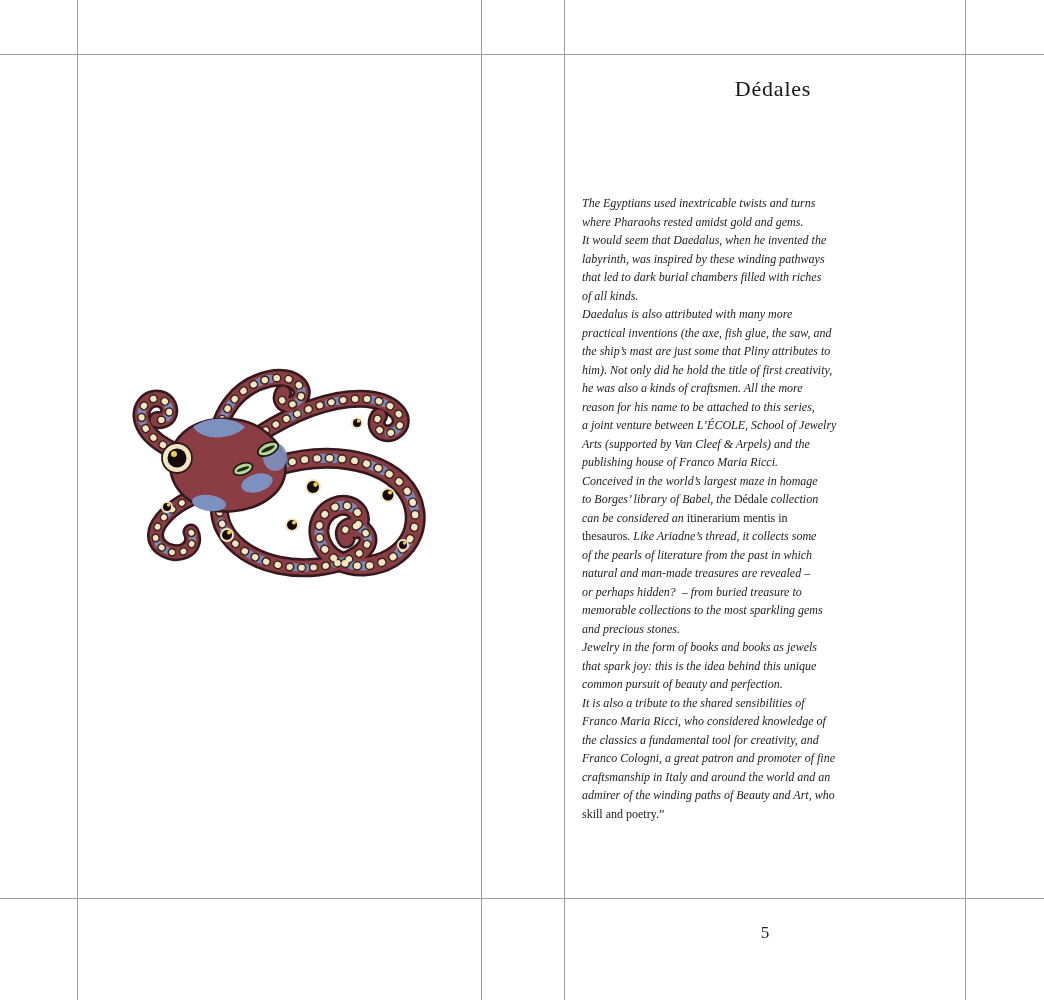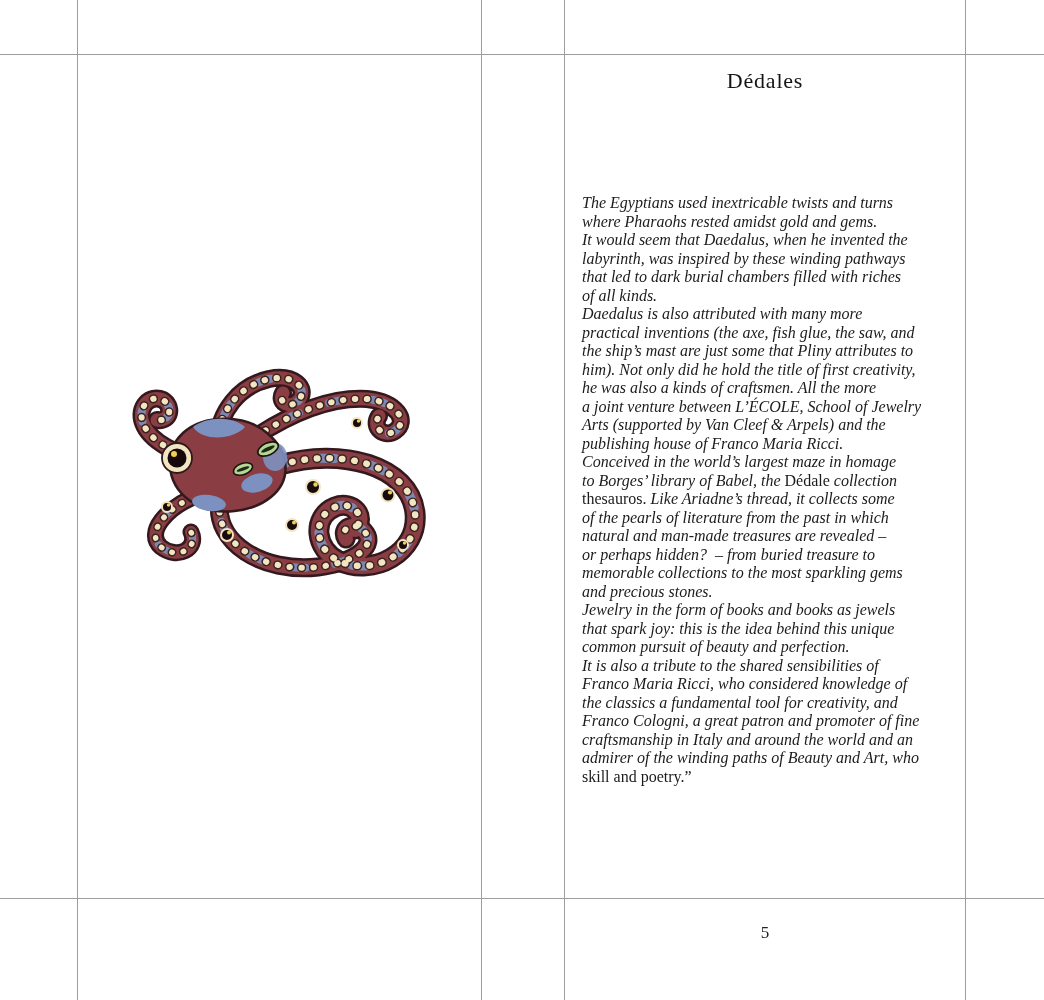--- a/index.html
+++ b/index.html
@@ -8,24 +8,24 @@
   .gline{position:absolute;background:#9e9e9e;}
   .gline.v{width:1px;top:0;height:1000px;}
   .gline.h{height:1px;left:0;width:1044px;}
   .v1{left:77px;} .v2{left:481px;} .v3{left:564px;} .v4{left:965px;}
   .h1{top:54px;} .h2{top:898px;}
 
   .left-page{position:absolute;left:78px;top:55px;width:403px;height:843px;}
   .octopus{position:absolute;left:27px;top:310px;}
 
   .right-page{position:absolute;left:565px;top:55px;width:400px;height:843px;}
-  .page-title{position:absolute;left:0;top:13px;width:400px;margin:0;text-align:center;
+  .page-title{position:absolute;left:0;top:13px;width:400px;margin:8px;text-align:center;
               font-size:22px;font-weight:normal;letter-spacing:0.8px;color:#141414;}
   .text-block{position:absolute;left:17px;top:139px;width:382px;
-              font-size:16px;line-height:18.5px;font-style:italic;color:#1b1b1b;}
+              font-size:12px;line-height:18.5px;font-style:italic;color:#1b1b1b;}
   .text-line{white-space:pre;}
   .text-line .r{font-style:normal;}
   .text-line .i{font-style:italic;}
   .page-number{position:absolute;left:0;top:868px;width:400px;text-align:center;
                font-size:17px;font-style:normal;color:#222;}
 </style>
 </head>
 <body>
 
 <div class="canvas">
@@ -142,25 +142,27 @@
         <div class="text-line"><span class="i">where Pharaohs rested amidst gold and gems.</span></div>
         <div class="text-line"><span class="i">It would seem that Daedalus, when he invented the</span></div>
         <div class="text-line"><span class="i">labyrinth, was inspired by these winding pathways</span></div>
         <div class="text-line"><span class="i">that led to dark burial chambers filled with riches</span></div>
         <div class="text-line"><span class="i">of all kinds.</span></div>
         <div class="text-line"><span class="i">Daedalus is also attributed with many more</span></div>
         <div class="text-line"><span class="i">practical inventions (the axe, fish glue, the saw, and</span></div>
         <div class="text-line"><span class="i">the ship’s mast are just some that Pliny attributes to</span></div>
         <div class="text-line"><span class="i">him). Not only did he hold the title of first creativity,</span></div>
         <div class="text-line"><span class="i">he was also a kinds of craftsmen. All the more</span></div>
+        <div class="text-line"><span class="i">reason for his name to be attached to this series,</span></div>
         <div class="text-line"><span class="i">a joint venture between L’ÉCOLE, School of Jewelry</span></div>
         <div class="text-line"><span class="i">Arts (supported by Van Cleef &amp; Arpels) and the</span></div>
         <div class="text-line"><span class="i">publishing house of Franco Maria Ricci.</span></div>
         <div class="text-line"><span class="i">Conceived in the world’s largest maze in homage</span></div>
         <div class="text-line"><span class="i">to Borges’ library of Babel, the </span><span class="r">Dédale</span><span class="i"> collection</span></div>
+        <div class="text-line"><span class="i">can be considered an </span><span class="r">itinerarium mentis in</span></div>
         <div class="text-line"><span class="r">thesauros.</span><span class="i"> Like Ariadne’s thread, it collects some</span></div>
         <div class="text-line"><span class="i">of the pearls of literature from the past in which</span></div>
         <div class="text-line"><span class="i">natural and man-made treasures are revealed –</span></div>
         <div class="text-line"><span class="i">or perhaps hidden?  – from buried treasure to</span></div>
         <div class="text-line"><span class="i">memorable collections to the most sparkling gems</span></div>
         <div class="text-line"><span class="i">and precious stones.</span></div>
         <div class="text-line"><span class="i">Jewelry in the form of books and books as jewels</span></div>
         <div class="text-line"><span class="i">that spark joy: this is the idea behind this unique</span></div>
         <div class="text-line"><span class="i">common pursuit of beauty and perfection.</span></div>
         <div class="text-line"><span class="i">It is also a tribute to the shared sensibilities of</span></div>

